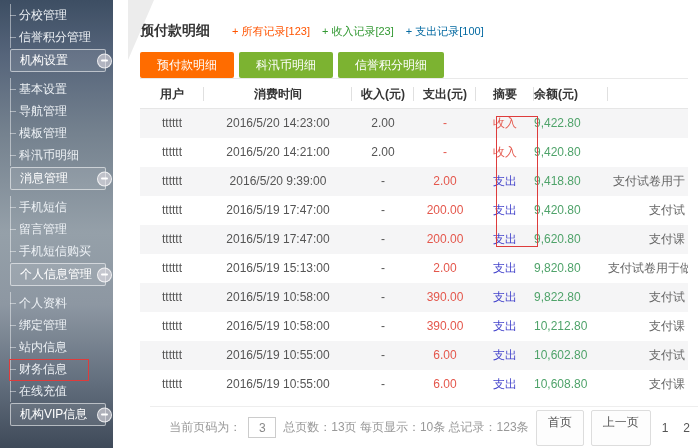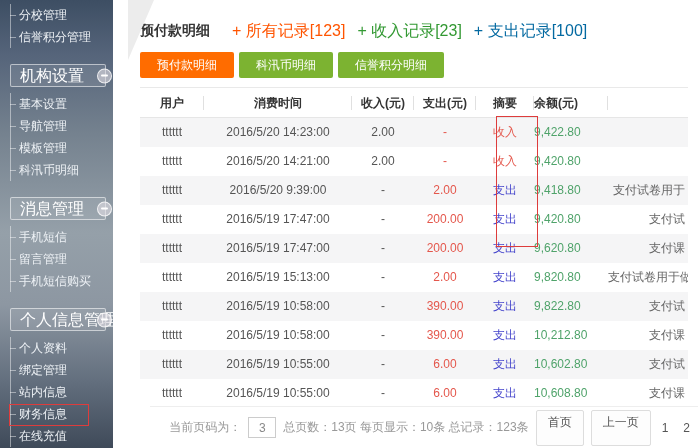--- a/index.html
+++ b/index.html
@@ -20,52 +20,52 @@
   .leaf {
     position:relative; height:22px; line-height:22px; padding-left:9px;
     font-size:12px; color:#edf1f5; white-space:nowrap; cursor:pointer;
   }
   .leaf::before { content:''; position:absolute; left:0; top:11px; width:6px; height:1px; background:rgba(255,255,255,.45); }
   .leaf.flagged::after {
     content:''; position:absolute; left:-1px; top:1px; width:78px; height:20px;
     border:1px solid #de3c3c;
   }
   .section {
-    position:relative; margin:16px 0 6px 10px; width:96px; height:23px; line-height:21px;
+    position:relative; margin:1px 0 6px 10px; width:96px; height:23px; line-height:21px;
     border:1px solid rgba(255,255,255,.55); background:rgba(255,255,255,.10);
-    border-radius:2px; padding-left:9px; font-size:16px; color:#fff; cursor:pointer; white-space:nowrap;
+    border-radius:2px; padding-left:9px; font-size:12px; color:#fff; cursor:pointer; white-space:nowrap;
   }
   .minus {
     position:absolute; right:-7px; top:50%; transform:translateY(-50%);
     width:15px; height:15px; border-radius:50%;
     background:rgba(225,222,228,.6); border:1px solid rgba(255,255,255,.75);
   }
   .minus::after { content:''; position:absolute; left:3px; right:3px; top:50%; height:2px; margin-top:-1px; background:#fff; border-radius:1px; }
   
   .fold-white { position:absolute; left:113px; top:0; width:15px; height:62px; background:#fff;
     clip-path:polygon(0 0,100% 0,100% 100%); z-index:3; }
   .fold-gray { position:absolute; left:128px; top:0; width:26px; height:60px; background:#ececec;
     clip-path:polygon(0 0,100% 0,0 100%); z-index:2; }
   
   .main { position:absolute; left:118px; top:0; width:570px; height:448px; background:#fff; padding:22px 0 0 22px; }
   .titlebar { display:flex; align-items:center; height:18px; }
   .page-title { font-size:14px; font-weight:bold; color:#333; }
   .legend { display:flex; margin-left:22px; gap:12px; }
-  .legend a { text-decoration:none; font-size:16px; cursor:pointer; }
+  .legend a { text-decoration:none; font-size:11px; cursor:pointer; }
   .lk-all { color:#ff5400; }
   .lk-in  { color:#339933; }
   .lk-out { color:#0369a1; }
   .tabs { display:flex; margin-top:12px; gap:5px; }
   .tab {
     height:26px; line-height:26px; padding:0 17px; font-size:12px; color:#fff;
     background:#7cb331; border-radius:2px; cursor:pointer; white-space:nowrap;
   }
   .tab.active { background:#ff6c00; }
   
-  .tablewrap { margin-top:9px; border-top:1px solid #e9e9e9; }
+  .tablewrap { border-top:1px solid #e9e9e9; }
   .trow { display:flex; align-items:center; }
   .thead { height:30px; border-bottom:1px solid #e6e6e6; font-weight:bold; color:#333; }
   .thead .cell { position:relative; line-height:30px; }
   .thead .cell:not(:last-child)::after { content:''; position:absolute; right:0; top:8px; width:1px; height:14px; background:#e0e0e0; }
   .row { height:29px; line-height:29px; color:#555; }
   .row:nth-child(even) { background:#f5f5f6; }
   .c1{width:64px;text-align:center;}
   .c2{width:148px;text-align:center;}
   .c3{width:62px;text-align:center;}
   .c4{width:62px;text-align:center;}

